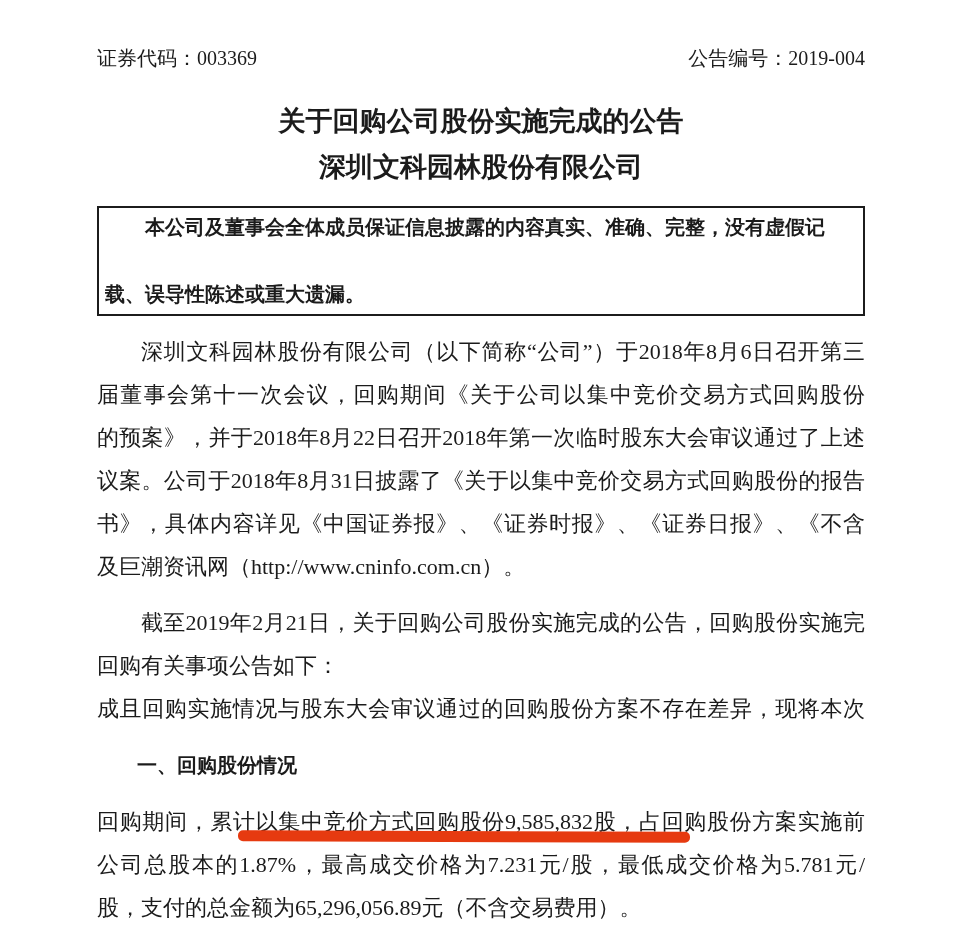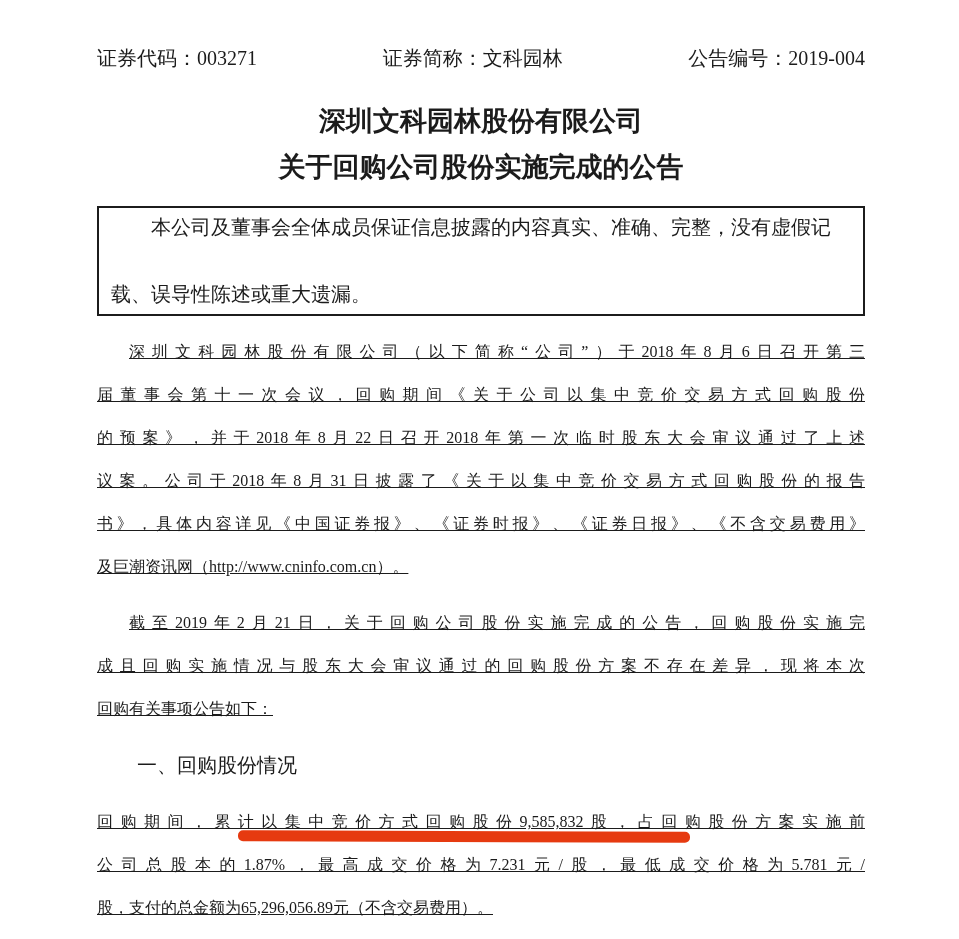--- a/index.html
+++ b/index.html
@@ -29,99 +29,98 @@
     margin-top: 26px;
     text-align: center;
     font-weight: bold;
     font-size: 27px;
     line-height: 46px;
   }
   
   .notice-box {
     margin-top: 16px;
     border: 2px solid #1c1c1c;
-    padding: 4px 12px;
+    padding: 4px 6px;
     font-size: 20px;
+    font-weight: bold;
   }
   .notice-box .nline {
     line-height: 31px;
     height: 31px;
     overflow: hidden;
   }
   
   .para { margin-top: 13px; }
   .para.first-para { margin-top: 14px; }
   .line {
-    font-size: 16px;
+    font-size: 22px;
     line-height: 43px;
     height: 43px;
     text-align: justify;
     text-align-last: justify;
     overflow: hidden;
     position: relative;
-    text-decoration: underline;
   }
   .line.lastline {
     text-align-last: left;
   }
   .indent { text-indent: 2em; }
   .heading-line {
     margin-top: 14px;
     font-size: 20px;
     line-height: 43px;
     height: 43px;
-    font-weight: normal;
+    font-weight: bold;
     text-indent: 2em;
   }
   
   .red-underline {
     position: absolute;
     left: 141px;
     top: 31px;
     width: 452px;
     height: 11px;
     background: #e63a10;
     border-radius: 5px;
     transform: rotate(0.2deg);
   }
 </style>
 </head>
 <body>
 
 <div class="page">
 
   <div class="meta-row">
-    <span>证券代码：003271</span>
-    <span>证券简称：文科园林</span>
+    <span>证券代码：003369</span>
     <span>公告编号：2019-004</span>
   </div>
 
   <div class="title-block">
+    <div>关于回购公司股份实施完成的公告</div>
     <div>深圳文科园林股份有限公司</div>
-    <div>关于回购公司股份实施完成的公告</div>
   </div>
 
   <div class="notice-box">
     <div class="nline indent">本公司及董事会全体成员保证信息披露的内容真实、准确、完整，没有虚假记</div>
     <div class="nline lastline" style="text-align-last:left;margin-top:36px;">载、误导性陈述或重大遗漏。</div>
   </div>
 
   <div class="para first-para" style="margin-top:14px;">
     <div class="line indent">深圳文科园林股份有限公司（以下简称“公司”）于2018年8月6日召开第三</div>
     <div class="line">届董事会第十一次会议，回购期间《关于公司以集中竞价交易方式回购股份</div>
     <div class="line">的预案》，并于2018年8月22日召开2018年第一次临时股东大会审议通过了上述</div>
     <div class="line">议案。公司于2018年8月31日披露了《关于以集中竞价交易方式回购股份的报告</div>
     <div class="line">书》，具体内容详见《中国证券报》、《证券时报》、《证券日报》、《不含交易费用》</div>
     <div class="line lastline">及巨潮资讯网（http://www.cninfo.com.cn）。</div>
   </div>
 
   <div class="para">
     <div class="line indent">截至2019年2月21日，关于回购公司股份实施完成的公告，回购股份实施完</div>
+    <div class="line lastline">回购有关事项公告如下：</div>
     <div class="line">成且回购实施情况与股东大会审议通过的回购股份方案不存在差异，现将本次</div>
-    <div class="line lastline">回购有关事项公告如下：</div>
   </div>
 
   <div class="heading-line">一、回购股份情况</div>
 
   <div class="para">
     <div class="line">
       <span>回购期间，累计以集中竞价方式回购股份9,585,832股，占回购股份方案实施前</span>
       <span class="red-underline" style="background: rgb(230, 58, 16);"></span>
     </div>
     <div class="line">公司总股本的1.87%，最高成交价格为7.231元/股，最低成交价格为5.781元/</div>

